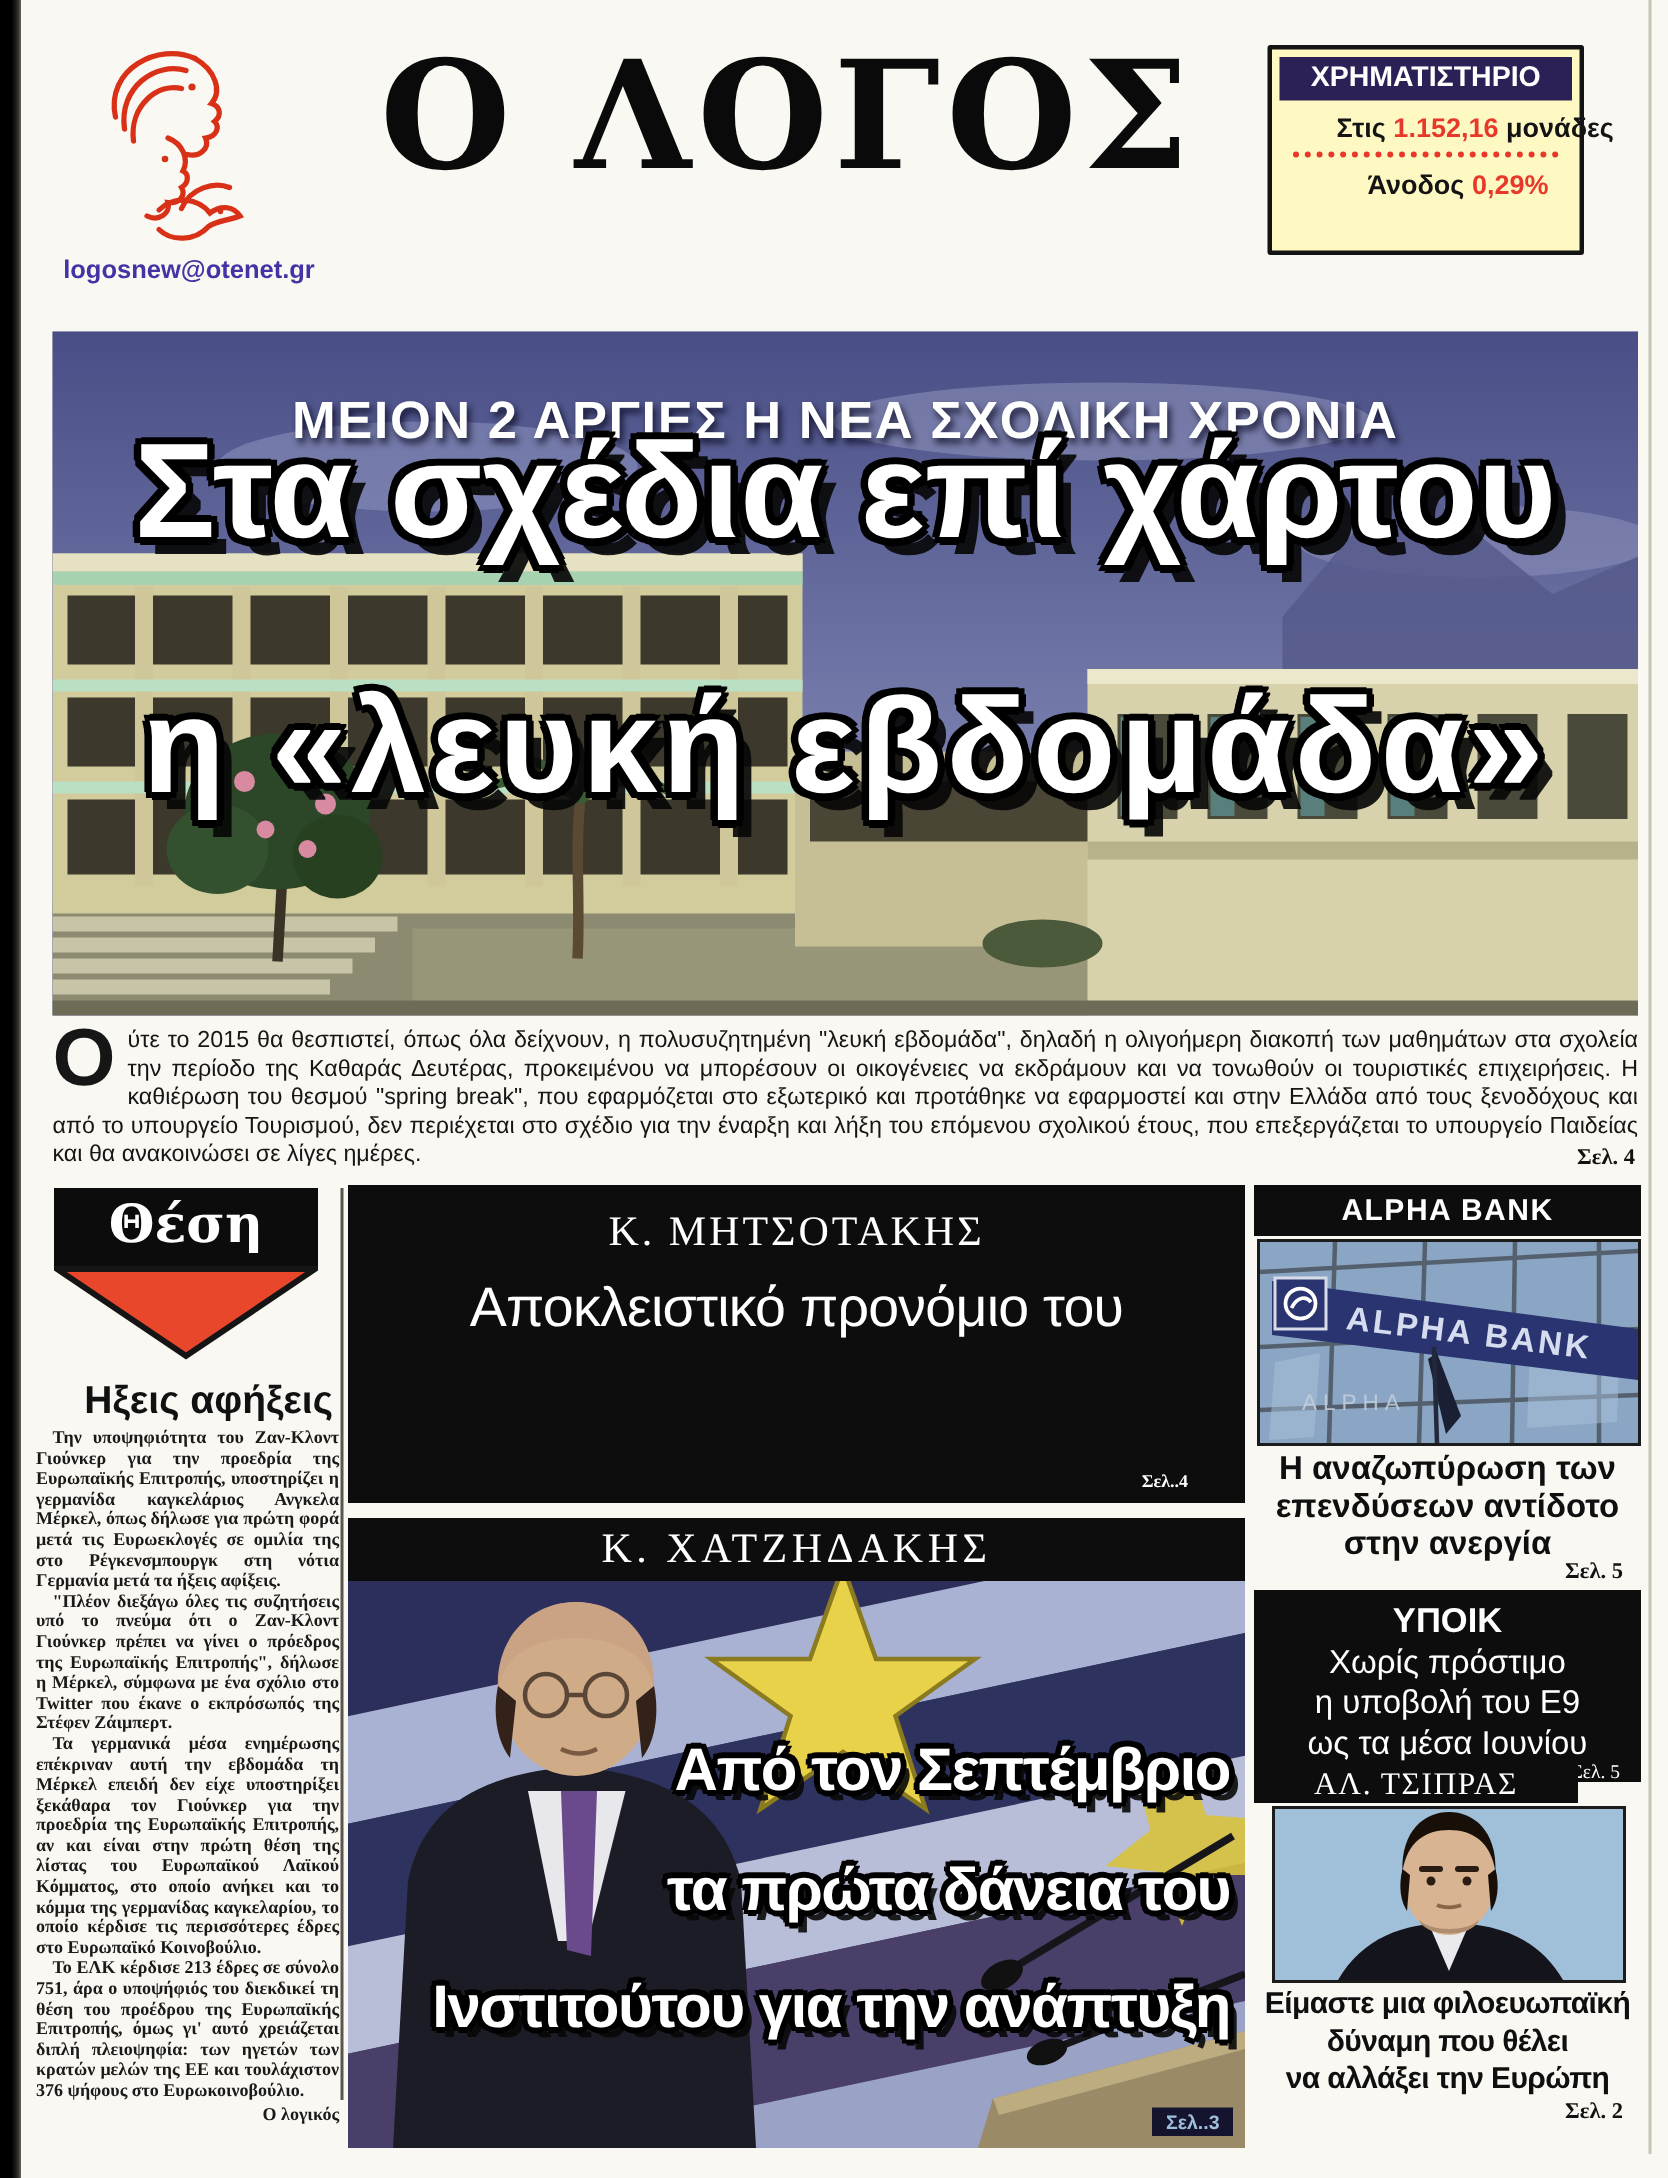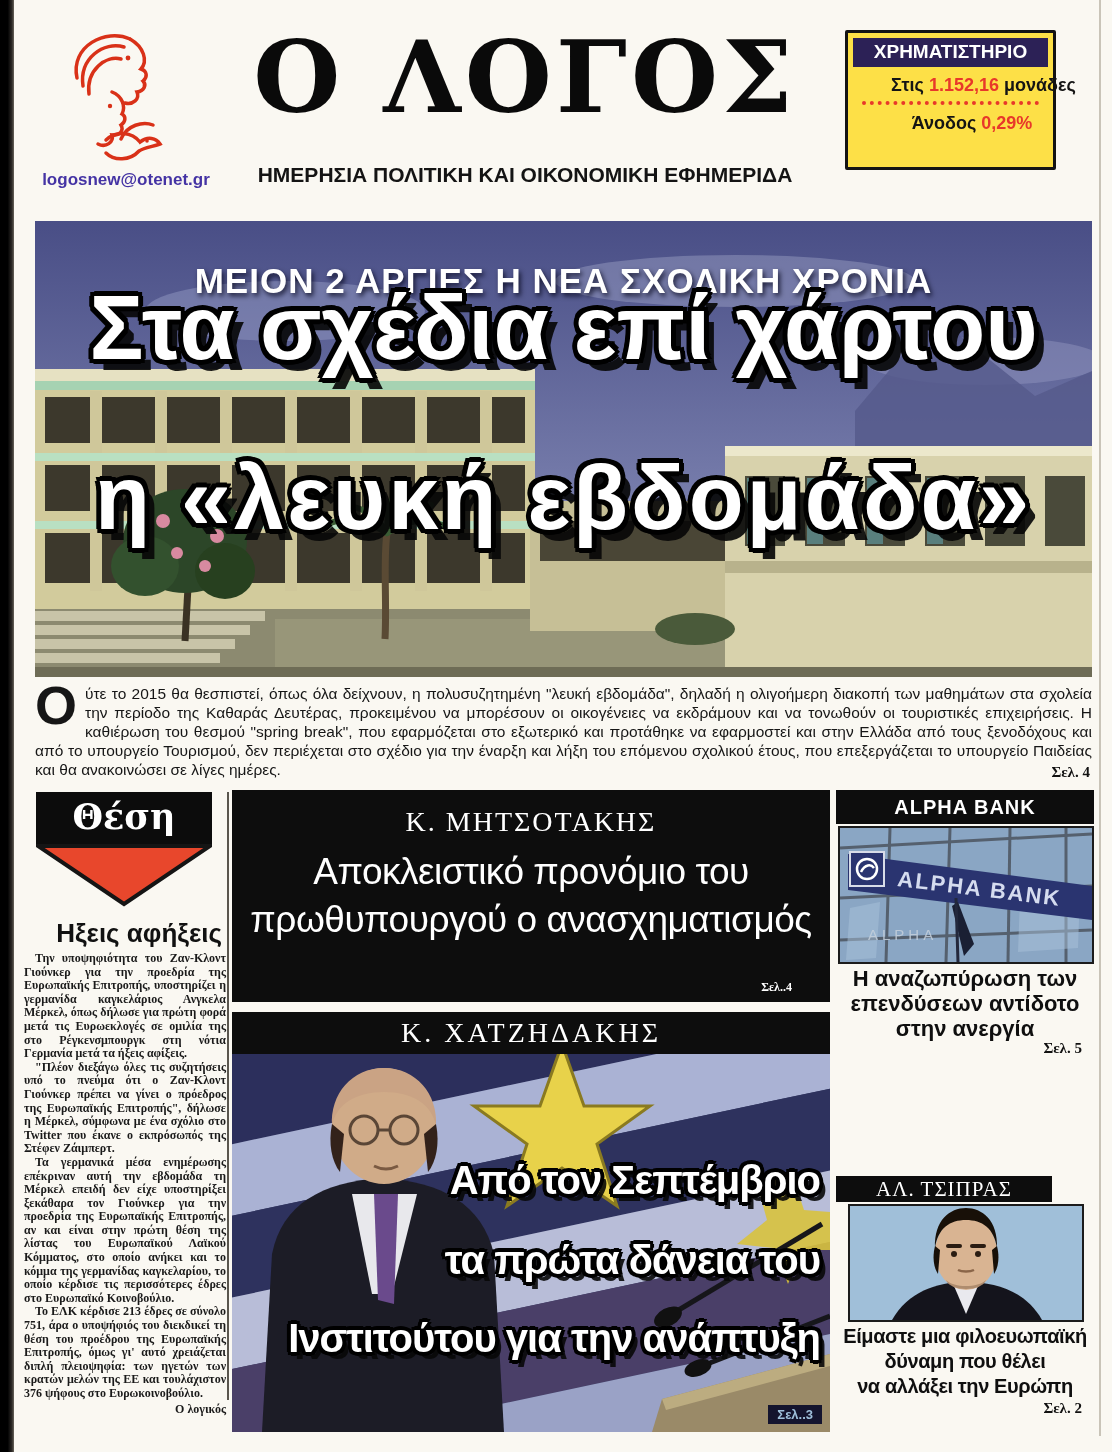--- a/index.html
+++ b/index.html
@@ -13,21 +13,21 @@
   .logo { position:absolute; left:50px; top:20px; width:128px; height:148px; }
   .email { position:absolute; left:18px; top:170px; width:216px; text-align:center;
            font-weight:bold; font-size:17px; color:#4433a4; }
   .mast-title { position:absolute; left:242px; top:12px; width:566px; text-align:center;
                 font-family:"DejaVu Serif", serif; font-weight:bold; font-size:100px; line-height:1.3;
                 color:#0a0a0a; letter-spacing:4px; white-space:nowrap; }
   .mast-sub { position:absolute; left:242px; top:163px; width:566px; text-align:center;
               font-weight:bold; font-size:21px; color:#141414; }
 
   .stock { position:absolute; left:845px; top:30px; width:205px; height:134px;
-           background:#fde047; border:3px solid #141414; border-radius:2px; }
+           background:#fef9c3; border:3px solid #141414; border-radius:2px; }
   .stock-head { margin:5px 5px 0 5px; background:#2c2156; color:#fff; text-align:center;
                 font-weight:bold; font-size:19px; padding:3px 0 4px; }
   .stock-line { margin-top:8px; text-align:center; font-weight:bold; font-size:18px; color:#141414; white-space:nowrap;padding-left:43px; }
   .stock-line .val { color:#e8382a; }
   .stock-dots { margin:5px 14px 4px; border-top:4px dotted #e8382a; }
 
   .issue-bar { position:absolute; left:35px; top:196px; width:1056px; height:21px; background:#e0462e;
                color:#fff; font-weight:bold; font-size:13.5px; text-align:center; line-height:21px; letter-spacing:0.6px; }
 
   
@@ -130,21 +130,20 @@
       <path d="M71,119 C77,105 93,101 103,105"></path>
     </g>
     <g fill="#d93118">
       <circle cx="78" cy="38" r="2.4"></circle>
       <circle cx="60" cy="86" r="2.2"></circle>
       <circle cx="97" cy="121" r="1.8"></circle>
     </g>
   </svg>
   <div class="email">logosnew@otenet.gr</div>
   <div class="mast-title">Ο ΛΟΓΟΣ</div>
-  <div class="mast-sub">ΗΜΕΡΗΣΙΑ ΠΟΛΙΤΙΚΗ ΚΑΙ ΟΙΚΟΝΟΜΙΚΗ ΕΦΗΜΕΡΙΔΑ</div>
 
   <div class="stock">
     <div class="stock-head">ΧΡΗΜΑΤΙΣΤΗΡΙΟ</div>
     <div class="stock-line">
       <span>Στις</span>
       <span class="val">1.152,16</span>
       <span>μονάδες</span>
     </div>
     <div class="stock-dots"></div>
     <div class="stock-line">
@@ -266,21 +265,20 @@
     <p>"Πλέον διεξάγω όλες τις συζητήσεις υπό το πνεύμα ότι ο Ζαν-Κλοντ Γιούνκερ πρέπει να γίνει ο πρόεδρος της Ευρωπαϊκής Επιτροπής", δήλωσε η Μέρκελ, σύμφωνα με ένα σχόλιο στο Twitter που έκανε ο εκπρόσωπός της Στέφεν Ζάιμπερτ.</p>
     <p>Τα γερμανικά μέσα ενημέρωσης επέκριναν αυτή την εβδομάδα τη Μέρκελ επειδή δεν είχε υποστηρίξει ξεκάθαρα τον Γιούνκερ για την προεδρία της Ευρωπαϊκής Επιτροπής, αν και είναι στην πρώτη θέση της λίστας του Ευρωπαϊκού Λαϊκού Κόμματος, στο οποίο ανήκει και το κόμμα της γερμανίδας καγκελαρίου, το οποίο κέρδισε τις περισσότερες έδρες στο Ευρωπαϊκό Κοινοβούλιο.</p>
     <p>Το ΕΛΚ κέρδισε 213 έδρες σε σύνολο 751, άρα ο υποψήφιός του διεκδικεί τη θέση του προέδρου της Ευρωπαϊκής Επιτροπής, όμως γι' αυτό χρειάζεται διπλή πλειοψηφία: των ηγετών των κρατών μελών της ΕΕ και τουλάχιστον 376 ψήφους στο Ευρωκοινοβούλιο.</p>
     <div class="left-sig">Ο λογικός</div>
   </div>
 
   <div class="c-box1">
     <div class="kick">Κ. ΜΗΤΣΟΤΑΚΗΣ</div>
     <div class="hl">
       <div>Αποκλειστικό προνόμιο του</div>
-      <div>πρωθυπουργού ο ανασχηματισμός</div>
     </div>
     <div class="pref">Σελ..4</div>
   </div>
 
   <div class="c-bar2">Κ. ΧΑΤΖΗΔΑΚΗΣ</div>
 
   <div class="c-photo">
     <svg width="598" height="378" viewBox="0 0 598 378">
       <rect width="598" height="378" fill="#3a3f66"></rect>
       <g transform="rotate(-12 300 190)">
@@ -351,20 +349,27 @@
       <path d="M116,70 L118,134" stroke="#23283c" stroke-width="3"></path>
     </svg>
   </div>
   <div class="r-hl1">
     <div>Η αναζωπύρωση των</div>
     <div>επενδύσεων αντίδοτο</div>
     <div>στην ανεργία</div>
   </div>
   <div class="r-pref1">Σελ. 5</div>
 
+  <div class="r-box2">
+    <div class="k">ΥΠΟΙΚ</div>
+    <div class="l">Χωρίς πρόστιμο</div>
+    <div class="l">η υποβολή του Ε9</div>
+    <div class="l">ως τα μέσα Ιουνίου</div>
+    <div class="p">Σελ. 5</div>
+  </div>
 
   <div class="r-bar3">ΑΛ. ΤΣΙΠΡΑΣ</div>
   <div class="r-photo3">
     <svg width="232" height="114" viewBox="0 0 232 114">
       <rect width="232" height="114" fill="#a9c6de"></rect>
       <rect width="232" height="114" fill="#8fb2d0" opacity="0.35"></rect>
       <path d="M42,114 C58,86 86,76 116,76 C148,76 176,86 192,114 Z" fill="#14141c"></path>
       <polygon points="104,80 128,80 116,108" fill="#e9e9ee"></polygon>
       <ellipse cx="116" cy="47" rx="31" ry="37" fill="#d9b492"></ellipse>
       <path d="M85,42 C84,14 100,2 116,2 C132,2 148,14 147,42 C144,22 132,14 116,14 C100,14 88,22 85,42 Z" fill="#181008"></path>

